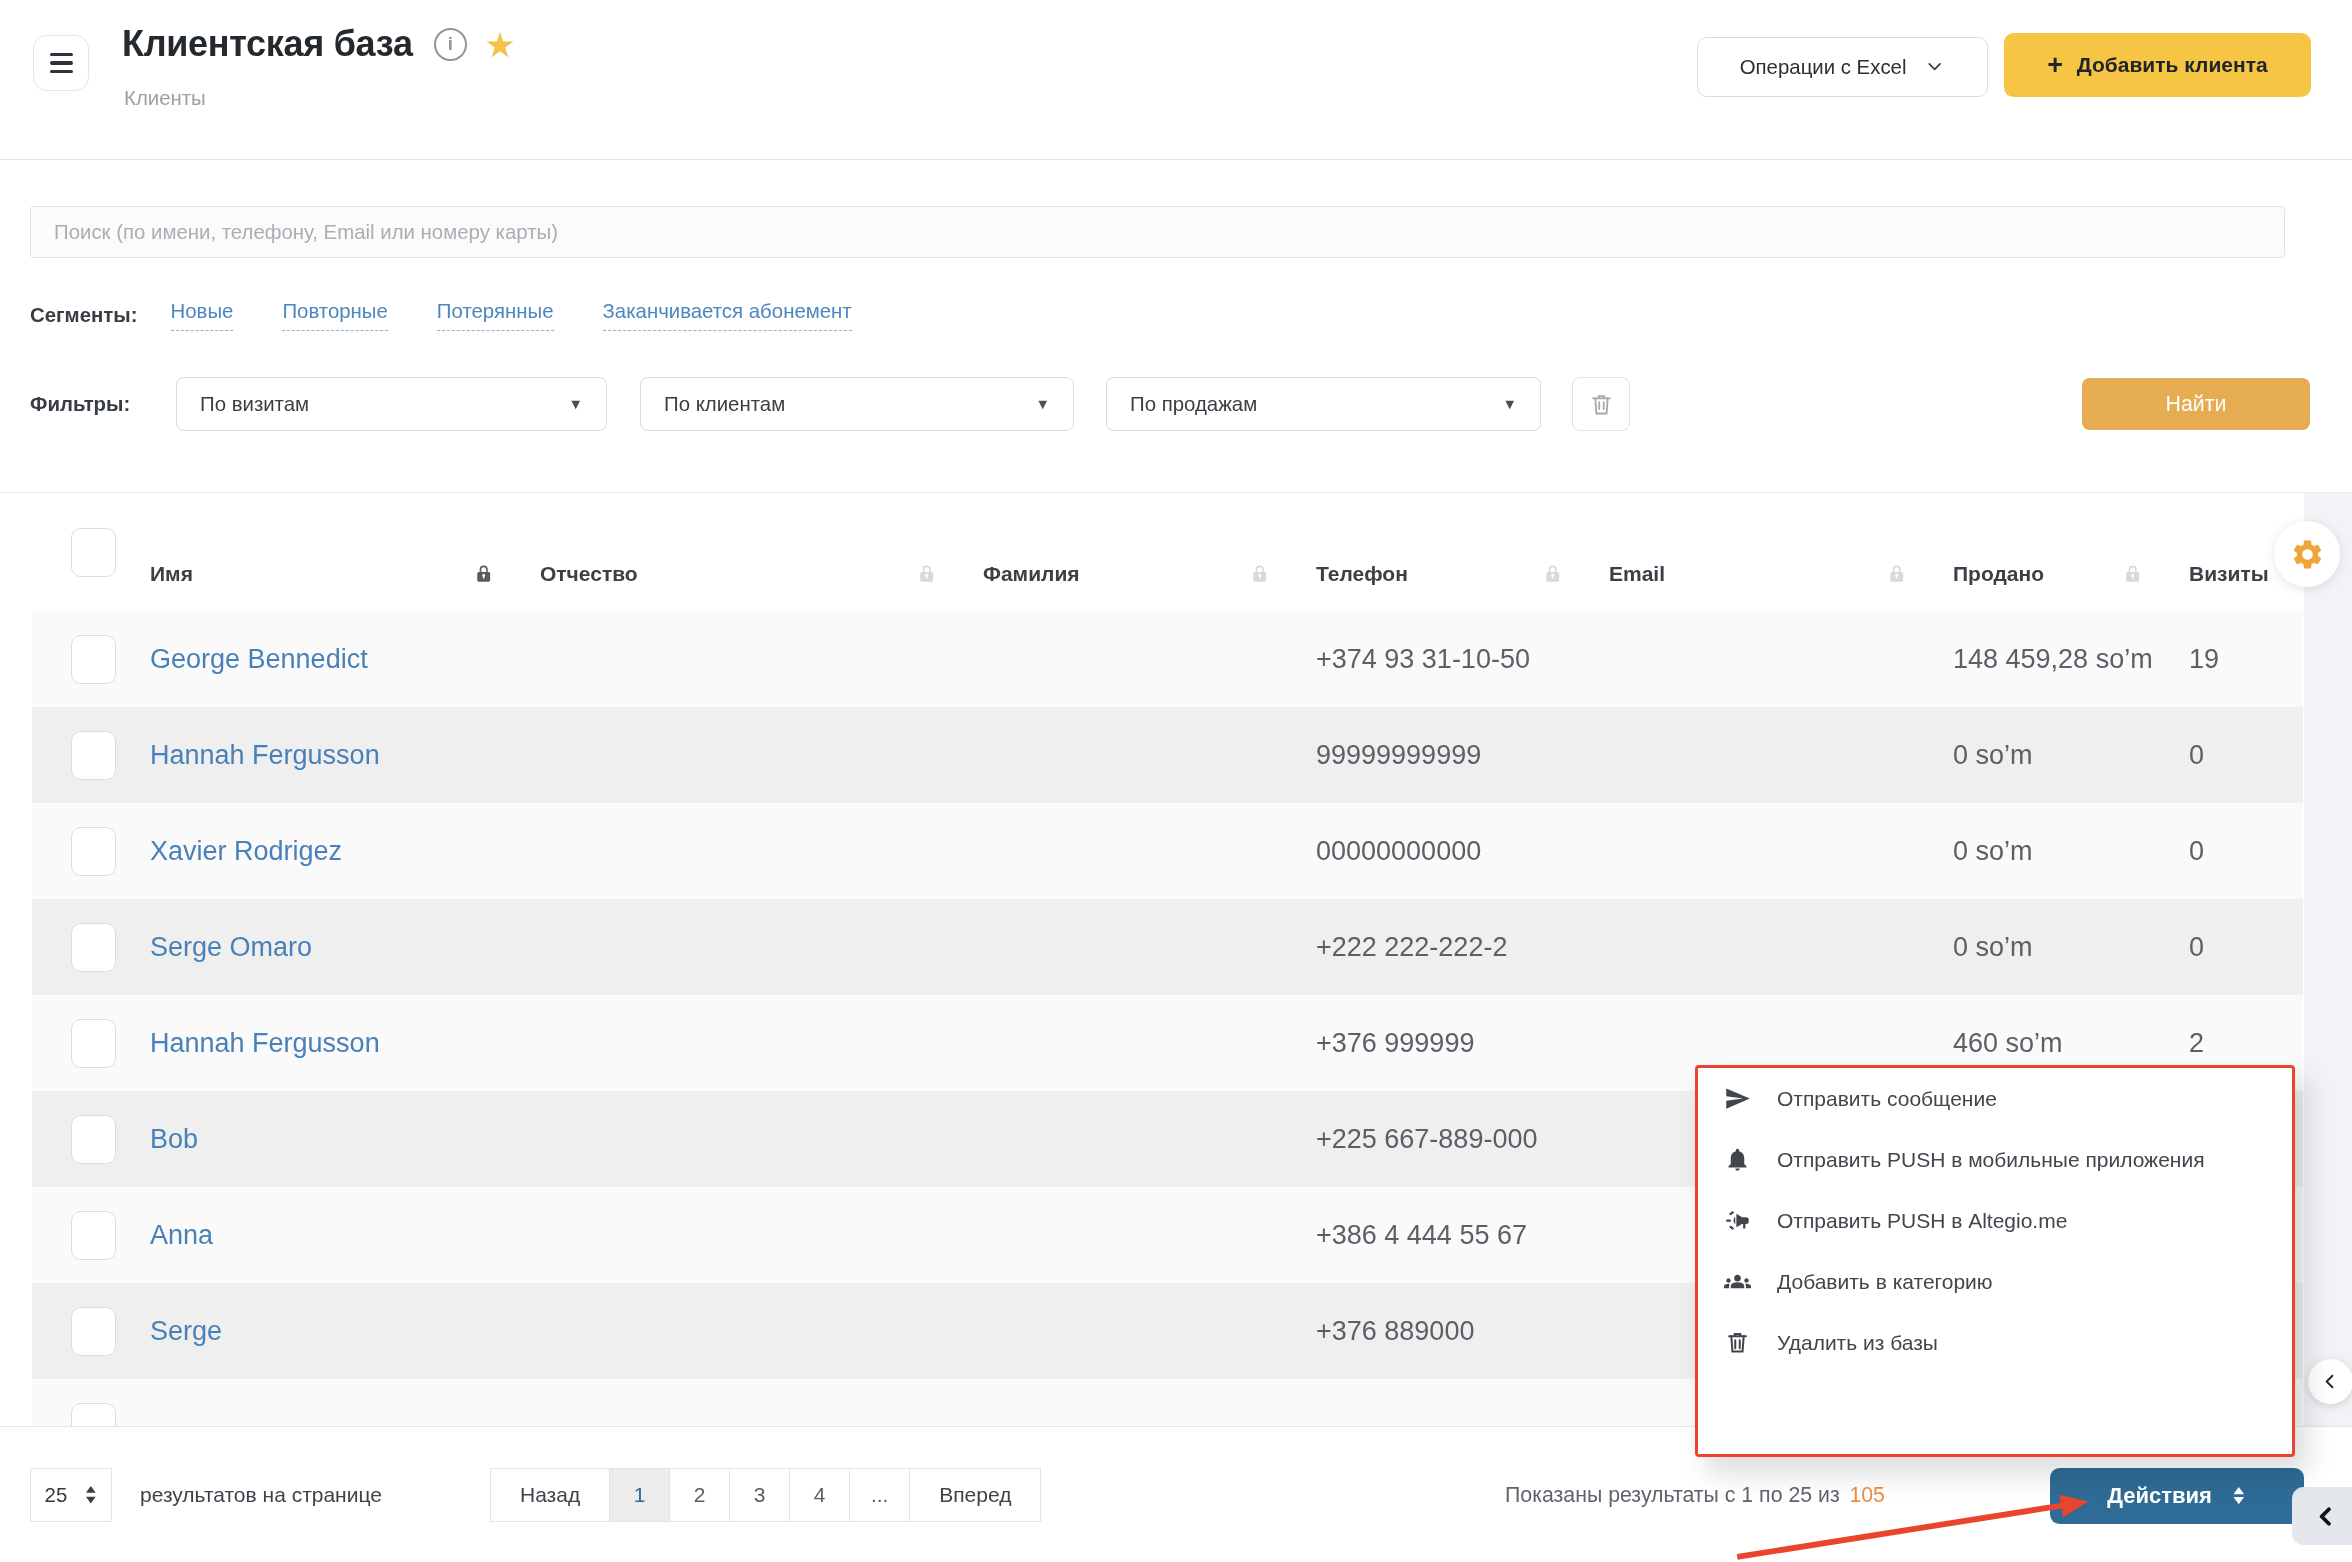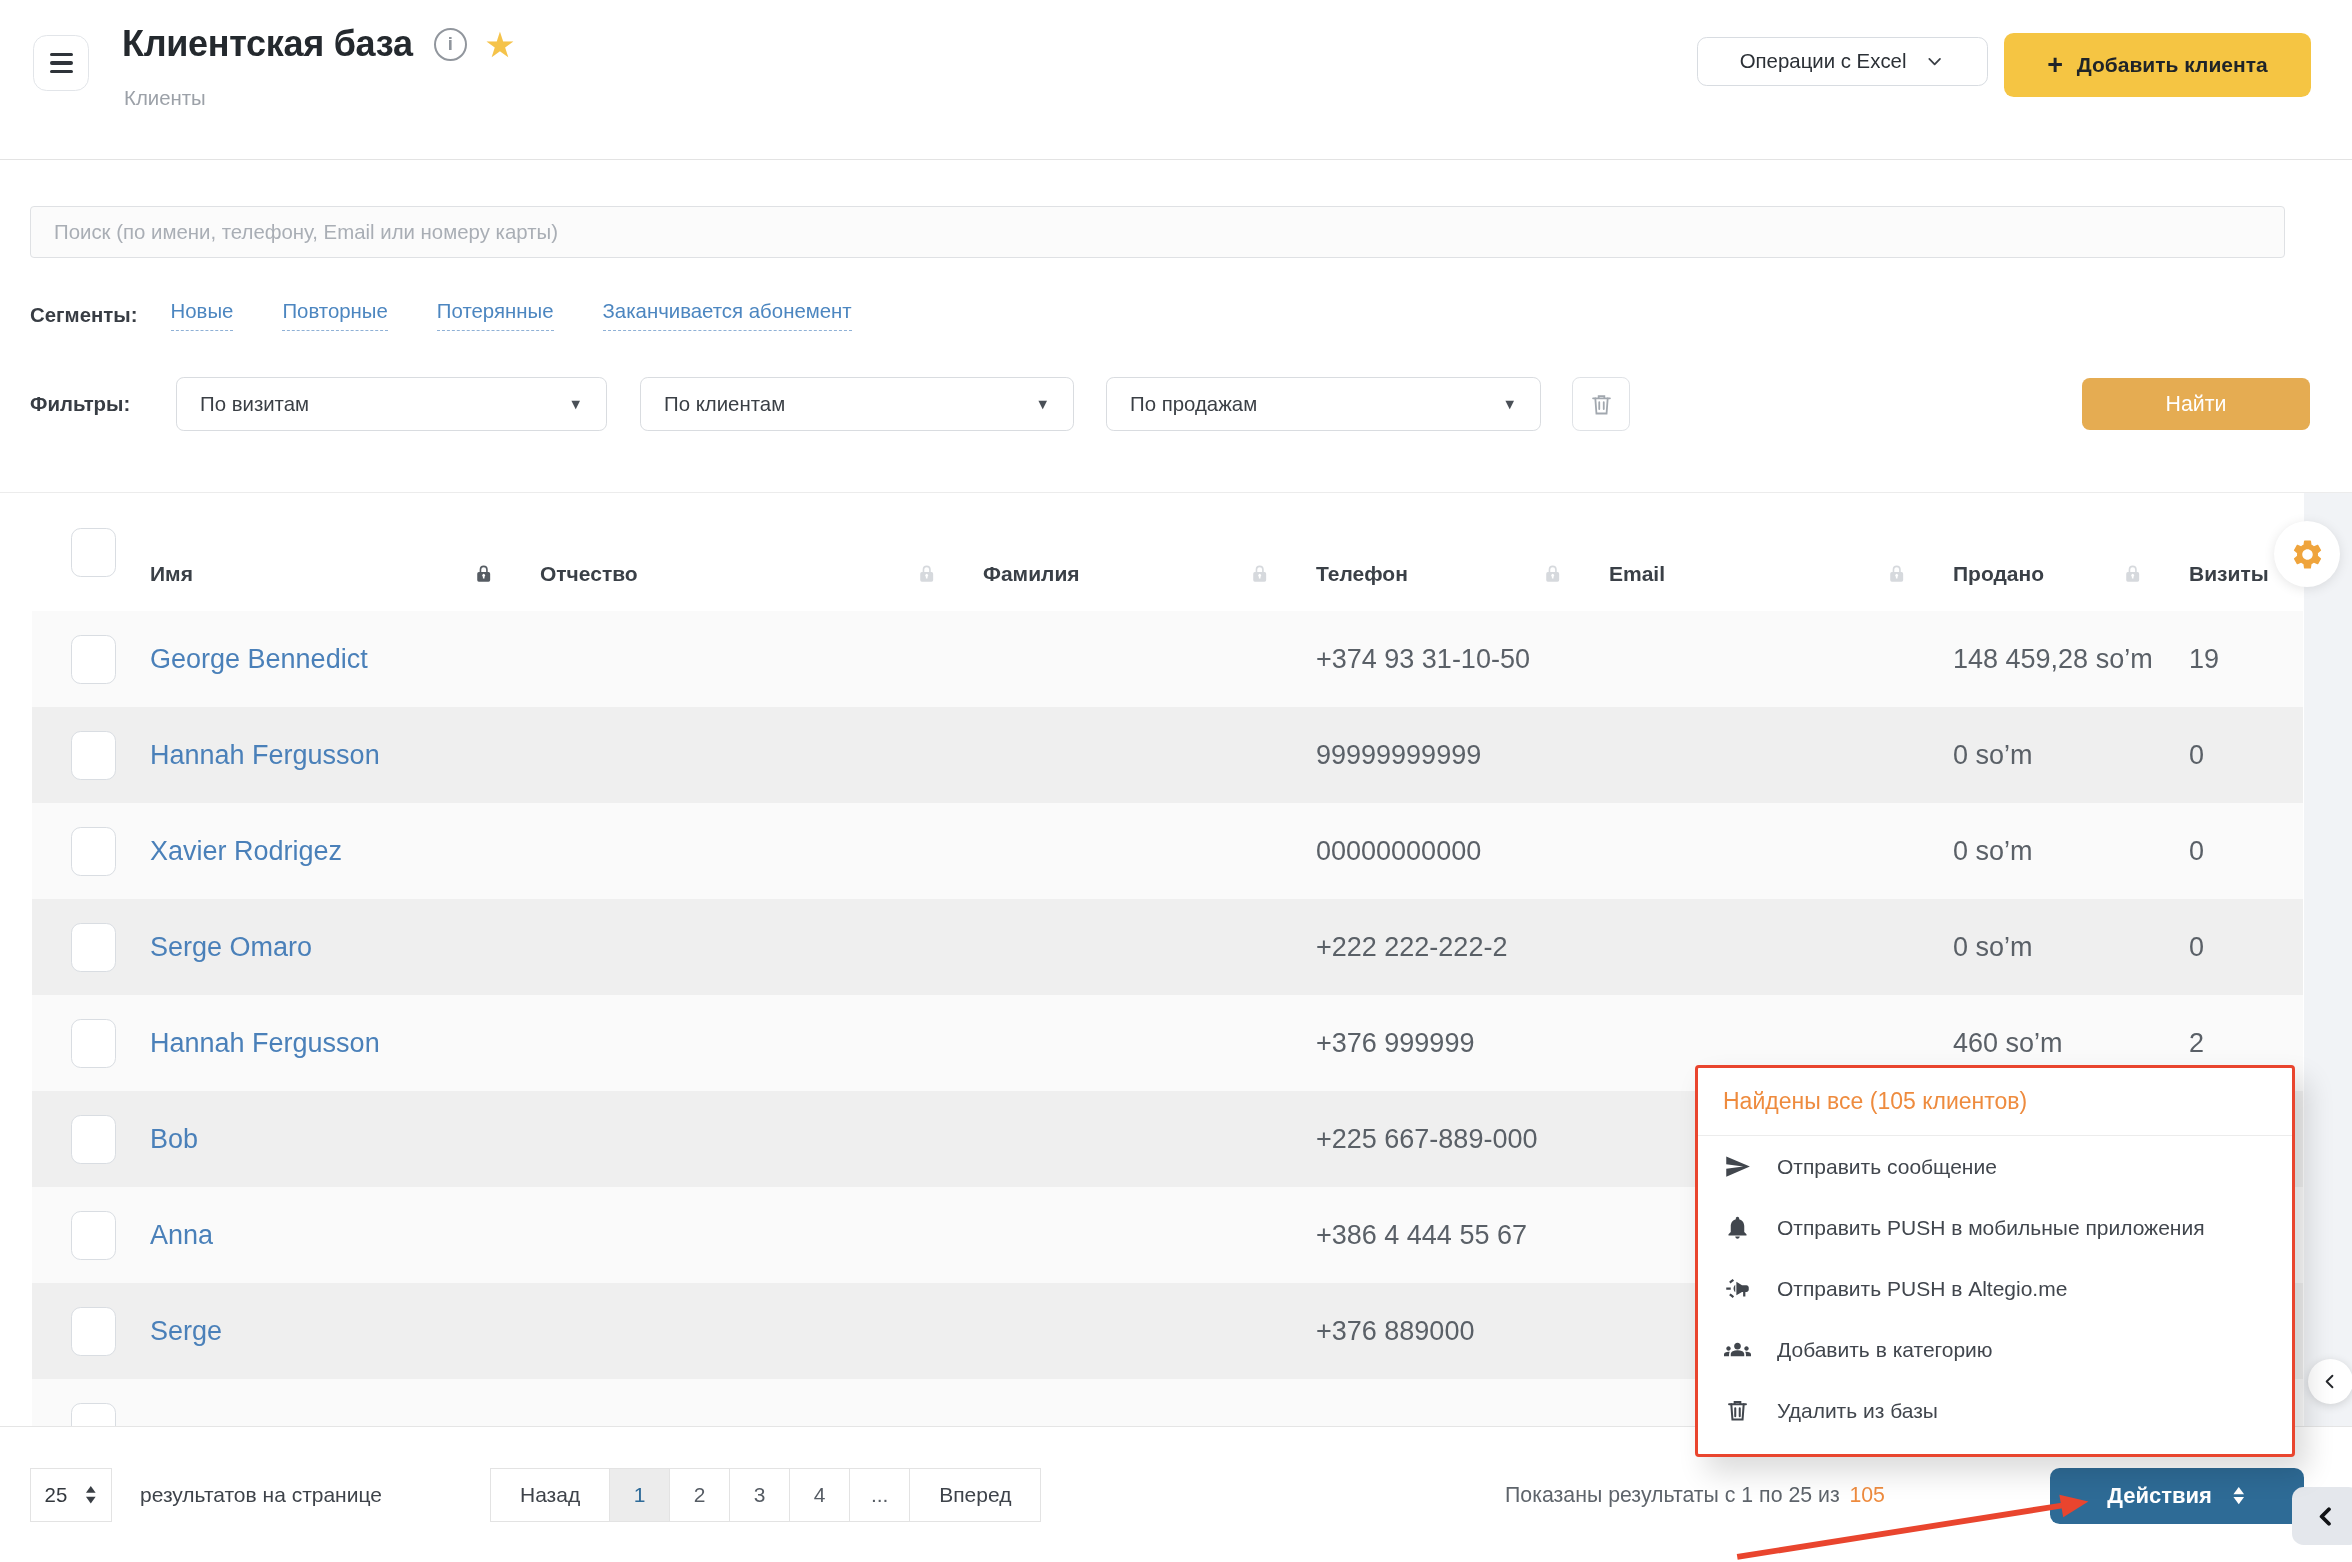--- a/index.html
+++ b/index.html
@@ -12,21 +12,21 @@
   
   .top-header { position:absolute; left:0; top:0; width:2352px; height:160px; background:#fff; border-bottom:1px solid #E3E3E3; z-index:6; }
   .burger { position:absolute; left:33px; top:35px; width:56px; height:56px; border:1.5px solid #E2E5E9; border-radius:13.6px; background:#fff; display:flex; flex-direction:column; justify-content:center; align-items:center; gap:4.9px; cursor:pointer; }
   .burger i { display:block; width:23px; height:3.4px; background:#2F343A; border-radius:1.9px; }
   .title-row { position:absolute; left:122px; top:23px; display:flex; align-items:center; gap:21.3px; }
   .page-title { font-size:36px; font-weight:600; color:#24292E; letter-spacing:-0.3px; }
   .info-icon { width:33px; height:33px; border:2.4px solid #91969D; border-radius:50%; display:flex; align-items:center; justify-content:center; color:#8F959C; font-size:18.4px; font-weight:700; font-style:normal; }
   .info-icon::after { content:"i"; }
   .star-icon { font-size:35px; color:#F5C34A; line-height:1; margin-left:-3.9px; }
   .page-subtitle { position:absolute; left:124px; top:87px; font-size:20.4px; color:#9CA1A8; }
-  .excel-btn { position:absolute; left:1697px; top:37px; width:291px; height:49px; border:1.5px solid #D8DCE1; border-radius:9.7px; background:#fff; display:flex; align-items:center; justify-content:center; gap:17.5px; font-size:20.4px; color:#2B3036; cursor:pointer; }
+  .excel-btn { position:absolute; left:1697px; top:37px; width:291px; height:60px; border:1.5px solid #D8DCE1; border-radius:9.7px; background:#fff; display:flex; align-items:center; justify-content:center; gap:17.5px; font-size:20.4px; color:#2B3036; cursor:pointer; }
   .excel-btn svg { width:21.3px; height:21.3px; stroke:#3A3F45; }
   .add-btn { position:absolute; left:2004px; top:33px; width:307px; height:64px; background:#F5C543; border:none; border-radius:9.7px; display:flex; align-items:center; justify-content:center; gap:13.6px; font-size:21px; font-weight:600; color:#1F2428; cursor:pointer; }
   .add-btn .plus { font-size:27px; font-weight:600; line-height:1; }
   
   .search-input { position:absolute; left:30px; top:206px; width:2255px; height:52px; border:1px solid #DFE1E4; border-radius:3.9px; background:#FBFBFB; padding:0 23px; font-size:20.4px; color:#33383E; font-family:inherit; }
   .search-input::placeholder { color:#A9AEB5; }
   
   .segments-row { position:absolute; left:30px; top:295px; height:41px; display:flex; align-items:center; }
   .seg-label { font-size:20.4px; font-weight:700; color:#383D44; margin-right:33px; }
   .seg-links { display:flex; gap:49px; }
@@ -340,21 +340,20 @@
   <button class="actions-btn">
     <span>Действия</span>
     <svg viewBox="0 0 16 22">
         <path d="M8 2l5.5 7.5h-11z" fill="#fff"></path>
         <path d="M8 20l5.5-7.5h-11z" fill="#fff"></path>
       </svg>
   </button>
 </div>
 
 <div class="popup">
-  <div class="popup-header">Найдены все (105 клиентов)</div>
   <div id="popup-items">
       <div class="popup-item">
         <span class="pi-icon">
           <svg viewBox="0 0 24 24">
             <path fill="currentColor" d="M2.01 21 23 12 2.01 3 2 10l15 2-15 2z"></path>
           </svg>
         </span>
         <span class="pi-label">Отправить сообщение</span>
       </div>
       <div class="popup-item">

